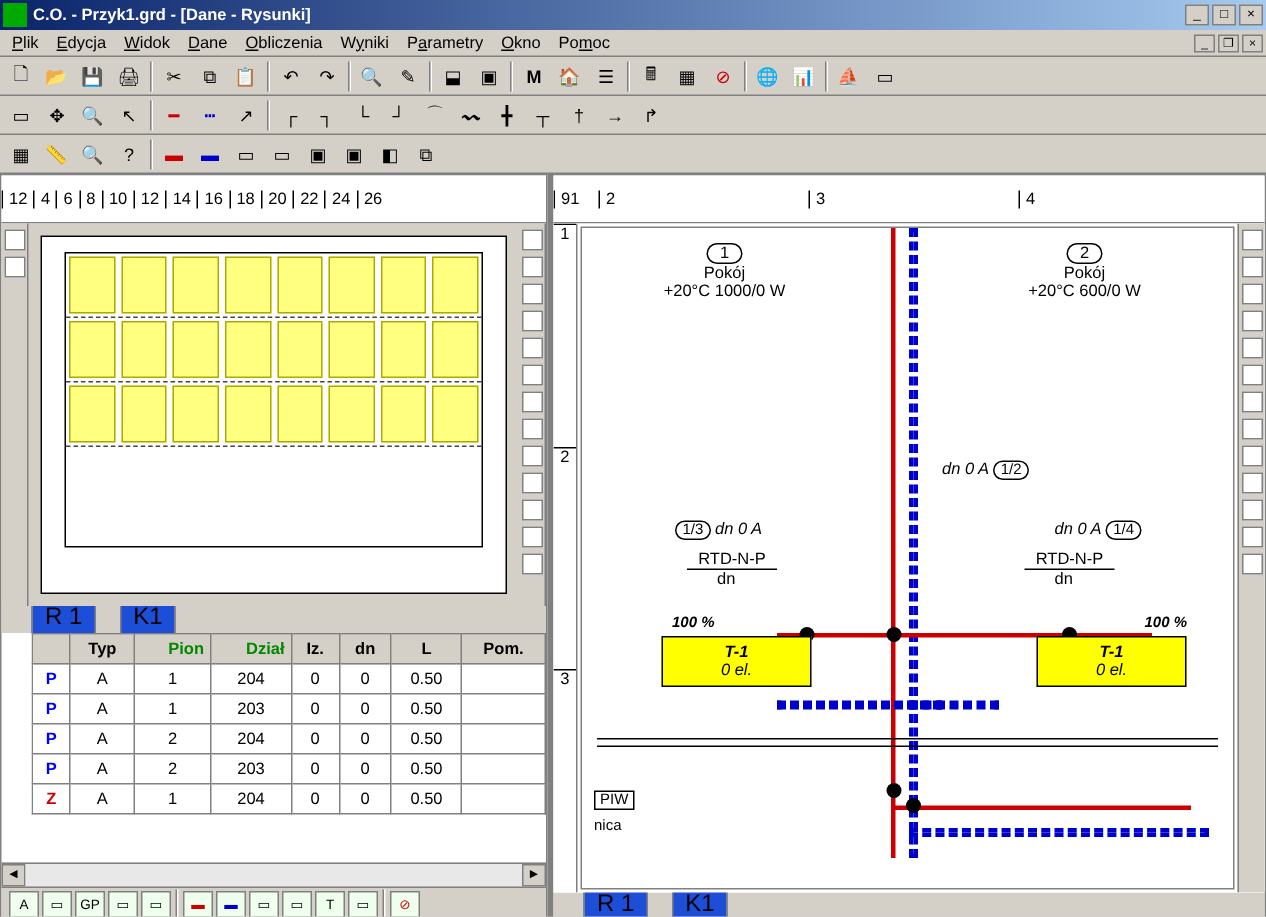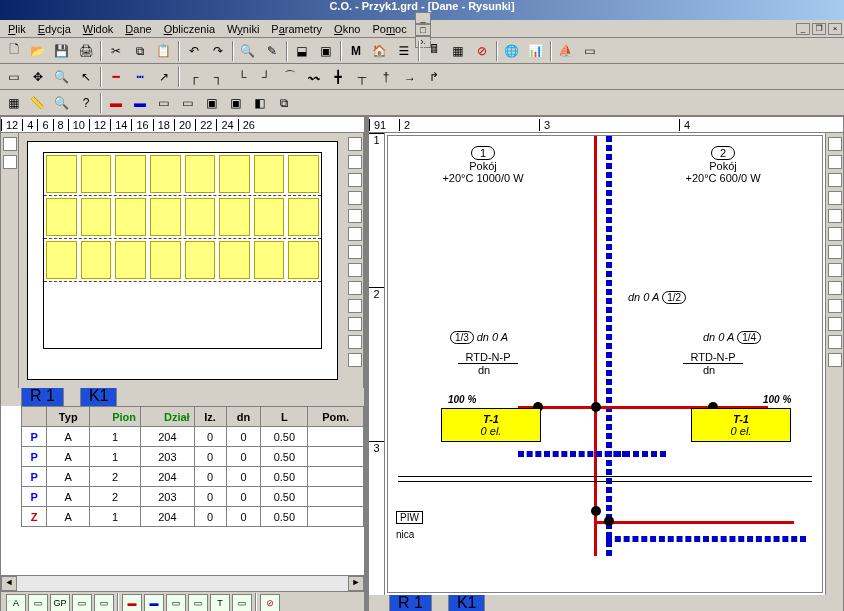--- a/index.html
+++ b/index.html
@@ -1,32 +1,32 @@
 <!DOCTYPE html>
 <html><head>
 <meta charset="utf-8">
 <style>
 * { box-sizing: border-box; margin: 0; padding: 0; font-family: Tahoma, Arial, sans-serif; font-size: 11px; }
 body { background: #fff; width: 844px; height: 611px; overflow: hidden; position: relative; }
-.titlebar { height: 20px; background: linear-gradient(to right, #0a246a, #a6caf0); color: #fff; display: flex; align-items: center; padding: 0 2px; flex-direction: column; }
+.titlebar { height: 20px; background: linear-gradient(to right, #0a246a, #a6caf0); color: #fff; display: flex; align-items: center; padding: 0 2px; }
 .titlebar .icon { width: 16px; height: 16px; background: #0a0; margin-right: 4px; }
 .titlebar .title { flex: 1; font-weight: bold; }
 .titlebar .winbtn { width: 16px; height: 14px; background: #d4d0c8; border: 1px solid #808080; margin-left: 2px; font-size: 9px; text-align: center; color: #000; cursor: pointer; }
 .menubar { height: 18px; background: #d4d0c8; display: flex; align-items: center; padding: 0 2px; border-bottom: 1px solid #808080; }
 .menuitem { padding: 1px 6px; cursor: pointer; }
 .menuitem u { text-decoration: underline; }
 .mdibtns { margin-left: auto; display: flex; }
 .mdibtns .winbtn { width: 14px; height: 12px; background: #d4d0c8; border: 1px solid #808080; margin-left: 2px; font-size: 8px; text-align: center; cursor: pointer; }
 .toolbar { height: 26px; background: #d4d0c8; display: flex; align-items: center; padding: 0 2px; border-bottom: 1px solid #808080; }
 .tbtn { width: 22px; height: 22px; border: 1px solid #d4d0c8; margin: 0 1px; display: flex; align-items: center; justify-content: center; cursor: pointer; font-size: 12px; }
 .sep { width: 2px; height: 20px; border-left: 1px solid #808080; border-right: 1px solid #fff; margin: 0 2px; }
 .workspace { display: flex; height: 498px; background: #808080; }
 .left-panel { width: 365px; display: flex; flex-direction: column; background: #fff; border: 1px solid #808080; }
 .right-panel { flex: 1; background: #fff; border: 1px solid #808080; margin-left: 3px; }
-.ruler-h { height: 16px; background: #fff; border-bottom: 1px solid #808080; display: flex; align-items: center; font-size: 9px; overflow: hidden; }
+.ruler-h { height: 32px; background: #fff; border-bottom: 1px solid #808080; display: flex; align-items: center; font-size: 9px; overflow: hidden; }
 .ruler-h span { flex: 0 0 auto; border-left: 1px solid #000; padding: 0 4px; }
 .preview { height: 255px; background: #d4d0c8; position: relative; display: flex; }
 .vtool { width: 18px; background: #d4d0c8; border-right: 1px solid #808080; display: flex; flex-direction: column; align-items: center; padding-top: 2px; }
 .vbtn { width: 14px; height: 14px; margin: 2px 0; border: 1px solid #808080; background: #fff; cursor: pointer; }
 .preview-canvas { flex: 1; background: #fff; margin: 8px; border: 1px solid #000; position: relative; }
 .preview-canvas .mini { position: absolute; top: 10px; left: 15px; right: 15px; bottom: 30px; border: 1px solid #000; }
 .mini-row { height: 22%; border-bottom: 1px dashed #444; display: flex; }
 .mini-item { flex: 1; margin: 2px; background: #ffff80; border: 1px solid #aa0; }
 .tabs { height: 18px; background: #d4d0c8; display: flex; align-items: flex-end; padding-left: 20px; }
 .tab { padding: 1px 8px; background: #1d4ed8; border: 1px solid #808080; border-bottom: none; margin-right: 16px; font-size: 16px; cursor: pointer; }

